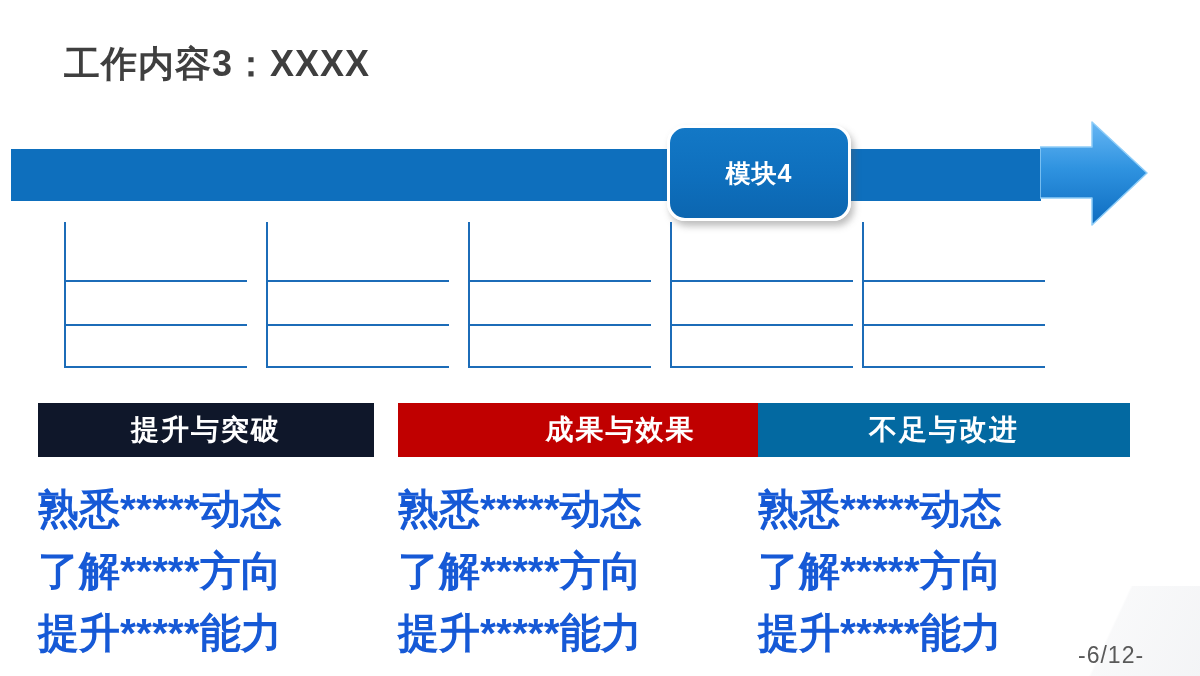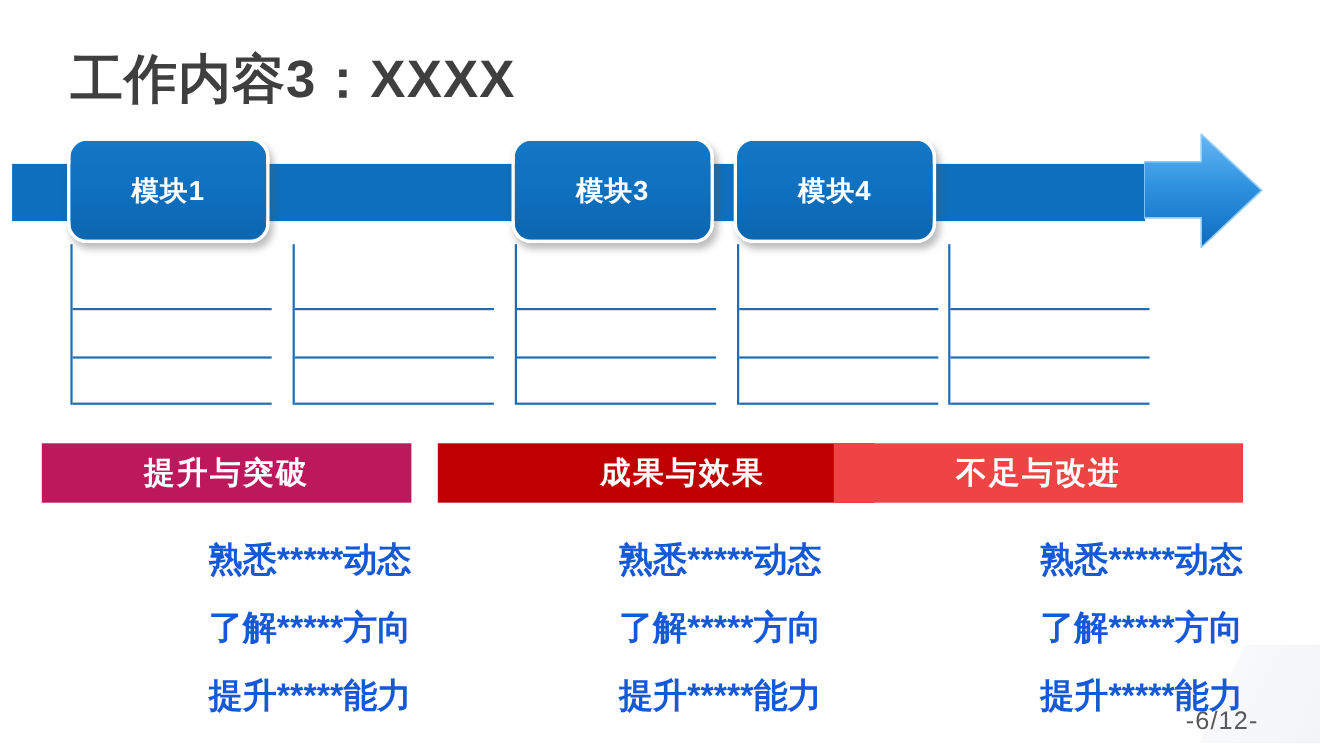--- a/index.html
+++ b/index.html
@@ -6,21 +6,21 @@
   .slide{
     position:relative;
     width:1200px;height:676px;
     background:#ffffff;
     overflow:hidden;
     font-family:"Liberation Sans","DejaVu Sans",sans-serif;
   }
   
   .title{
     position:absolute;left:64px;top:40px;
-    font-size:48px;font-weight:bold;color:#3f3f3f;
+    font-size:36px;font-weight:bold;color:#3f3f3f;
     letter-spacing:1px;
   }
   
   .shaft{
     position:absolute;left:11px;top:149px;
     width:1030px;height:52px;
     background:#0e6fbd;z-index:1;
   }
   .arrow-svg{
     position:absolute;left:1040px;top:115px;
@@ -58,22 +58,22 @@
   }
   .bar1{left:38px;width:336px;}
   .bar2{left:398px;width:349px;padding-left:48px;}
   .bar3{left:758px;width:372px;}
   
   .col{
     position:absolute;top:478px;
     display:flex;flex-direction:column;
   }
   .col .item{
-    height:62px;line-height:62px;text-align:right;
-    font-size:31px;font-weight:bold;color:#1659d6;
+    height:62px;line-height:62px;text-align:left;
+    font-size:41px;font-weight:bold;color:#1659d6;
     white-space:nowrap;
   }
   .c1{left:38px;width:336px;}
   .c2{left:398px;width:349px;}
   .c3{left:758px;width:372px;}
   
   .page-num{
     position:absolute;left:1078px;top:642px;
     font-size:23px;color:#595959;letter-spacing:1px;
   }
@@ -99,26 +99,20 @@
     <defs>
       <linearGradient id="arrowGrad" x1="0" y1="0" x2="0" y2="1">
         <stop offset="0" stop-color="#66b6f4"></stop>
         <stop offset="0.45" stop-color="#2f93e0"></stop>
         <stop offset="1" stop-color="#0d6cc0"></stop>
       </linearGradient>
     </defs>
     <polygon points="0,32 52,32 52,7 107,58 52,110 52,83 0,83" fill="url(#arrowGrad)" stroke="#8ecdf8" stroke-width="1.5" stroke-linejoin="round"></polygon>
   </svg>
 
-  <div class="module-box m1">
-    <span>模块1</span>
-  </div>
-  <div class="module-box m3">
-    <span>模块3</span>
-  </div>
   <div class="module-box m4">
     <span>模块4</span>
   </div>
 
   <div class="module-table t1">
     <div class="cell r1"></div>
     <div class="cell r2"></div>
     <div class="cell r3"></div>
   </div>
   <div class="module-table t2">
@@ -135,23 +129,23 @@
     <div class="cell r1"></div>
     <div class="cell r2"></div>
     <div class="cell r3"></div>
   </div>
   <div class="module-table t5">
     <div class="cell r1"></div>
     <div class="cell r2"></div>
     <div class="cell r3"></div>
   </div>
 
-  <div class="bar bar1" style="background: #be185d;">提升与突破</div>
+  <div class="bar bar1" style="background: #0f172a;">提升与突破</div>
   <div class="bar bar2" style="background: rgb(192, 0, 0);">成果与效果</div>
-  <div class="bar bar3" style="background: #ef4444;">不足与改进</div>
+  <div class="bar bar3" style="background: #0369a1;">不足与改进</div>
 
   <div class="col c1">
     <div class="item">熟悉*****动态</div>
     <div class="item">了解*****方向</div>
     <div class="item">提升*****能力</div>
   </div>
   <div class="col c2">
     <div class="item">熟悉*****动态</div>
     <div class="item">了解*****方向</div>
     <div class="item">提升*****能力</div>

